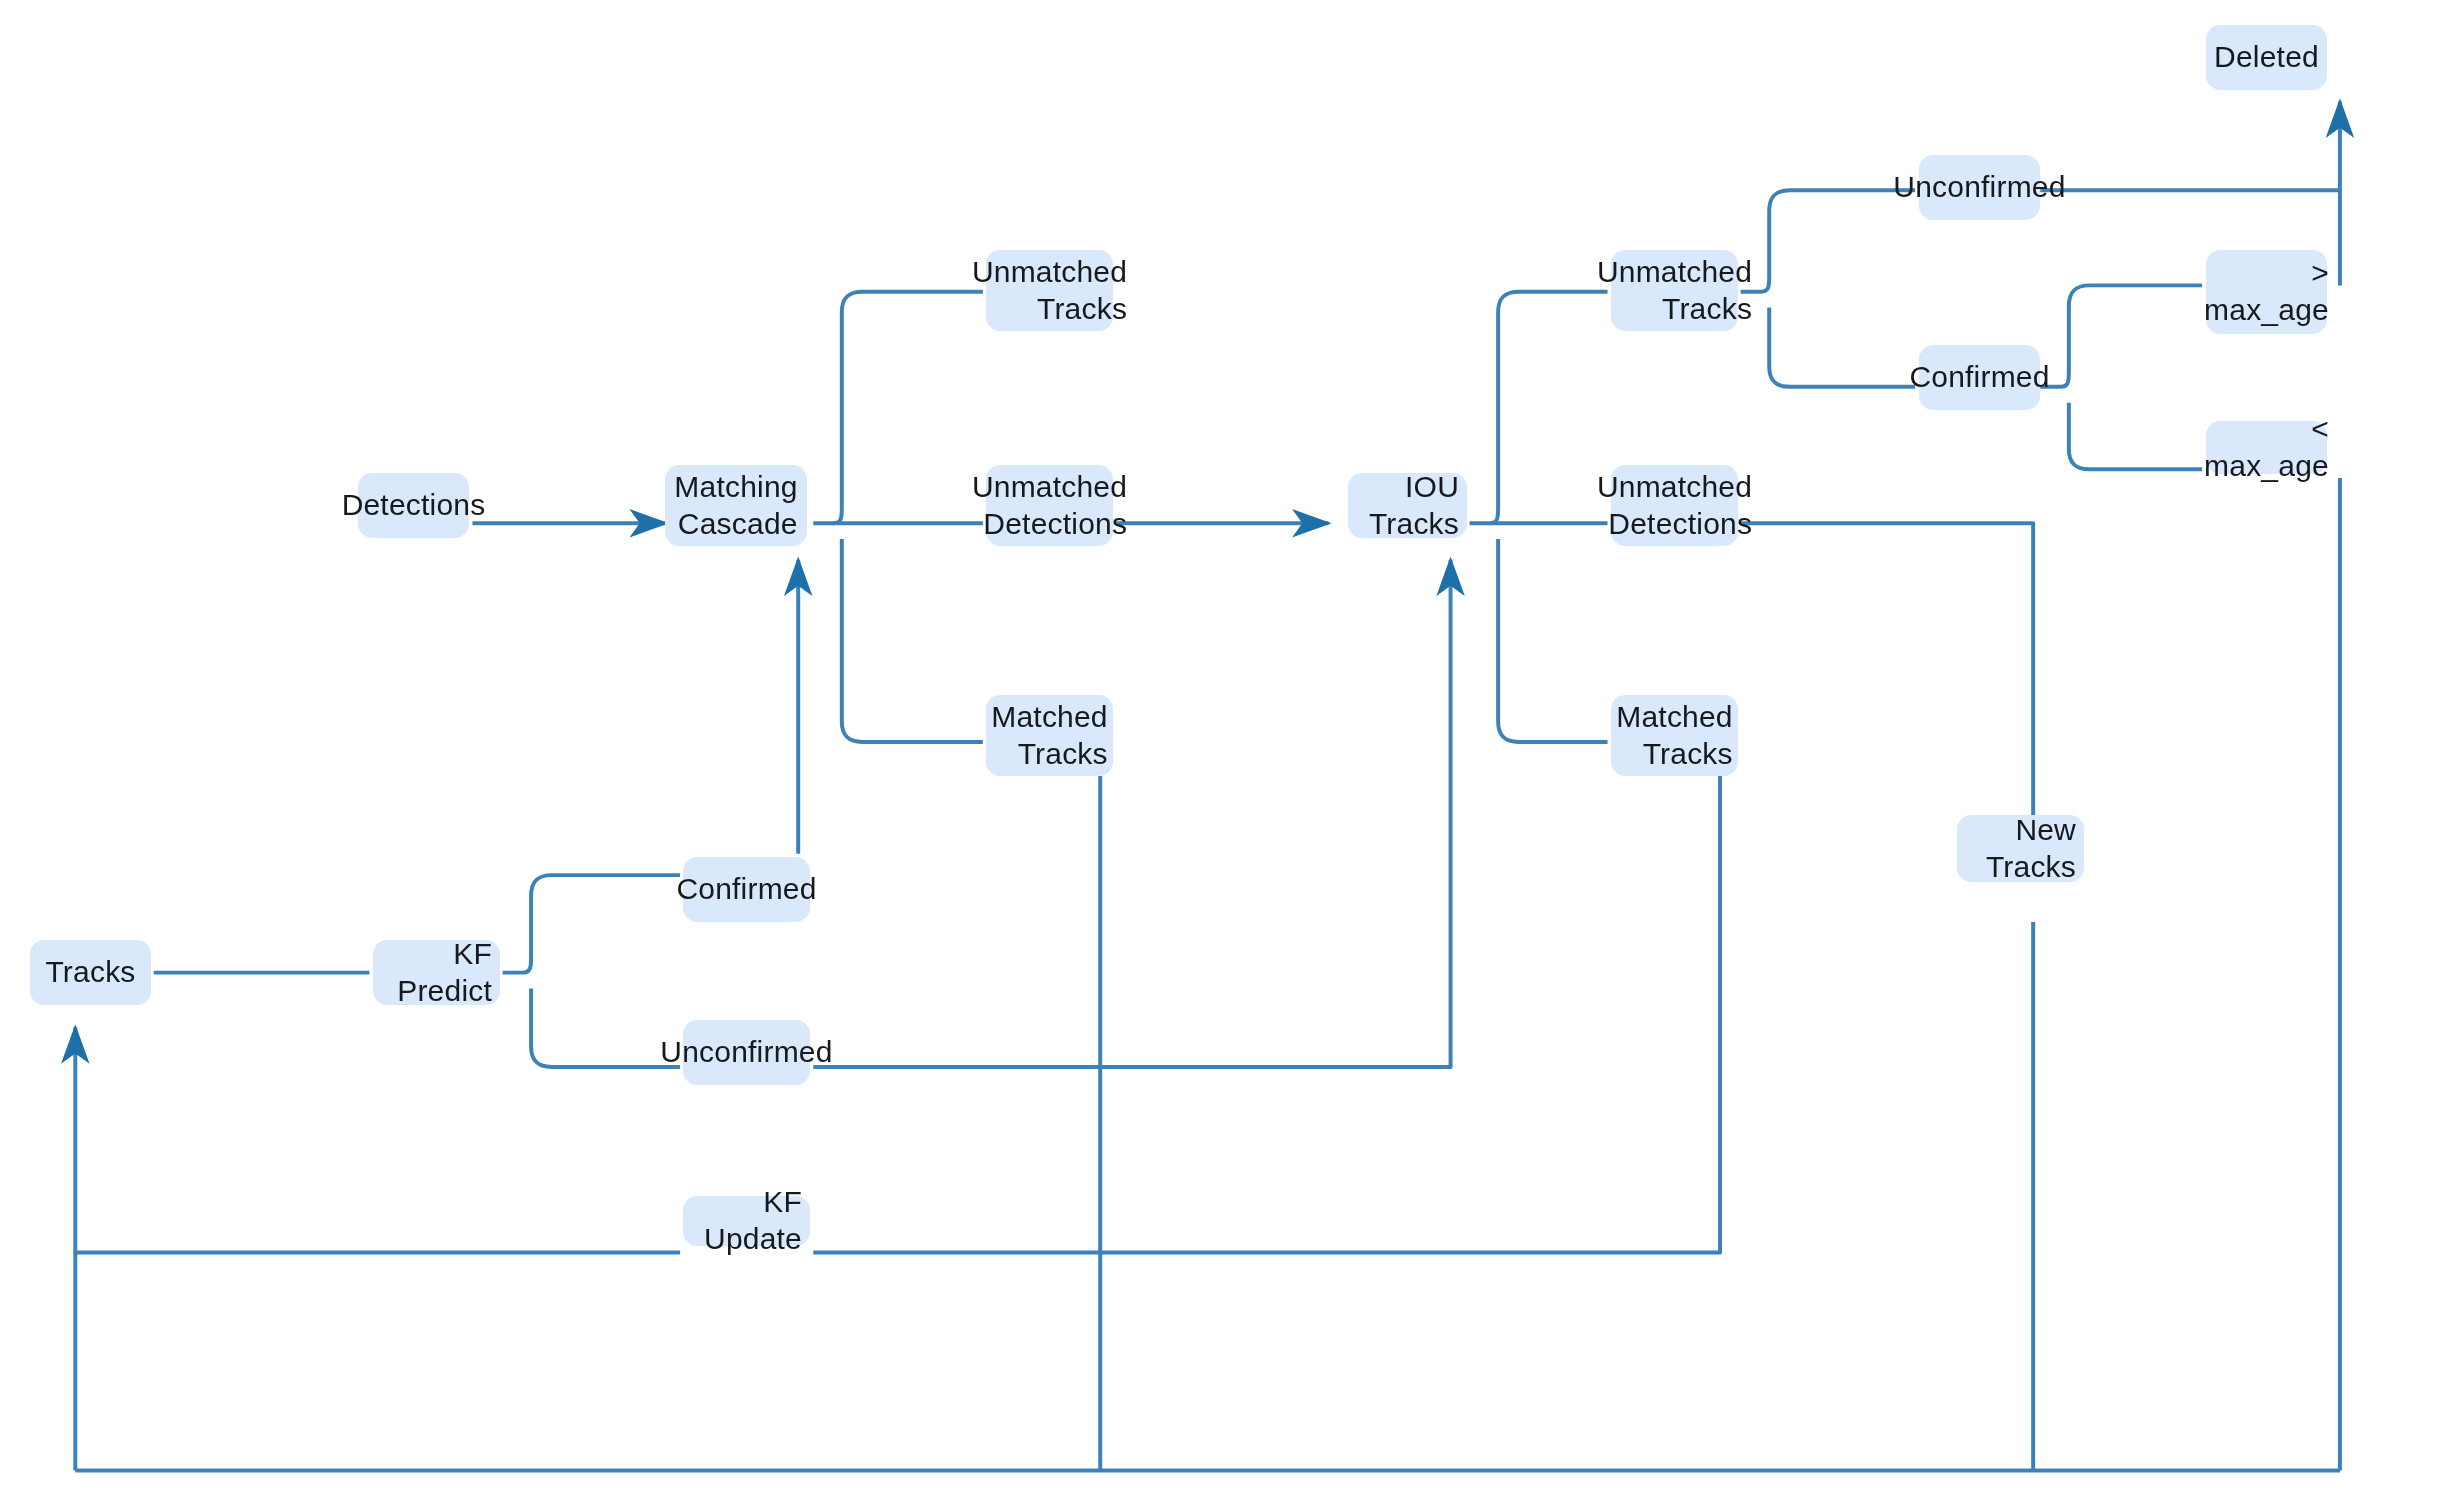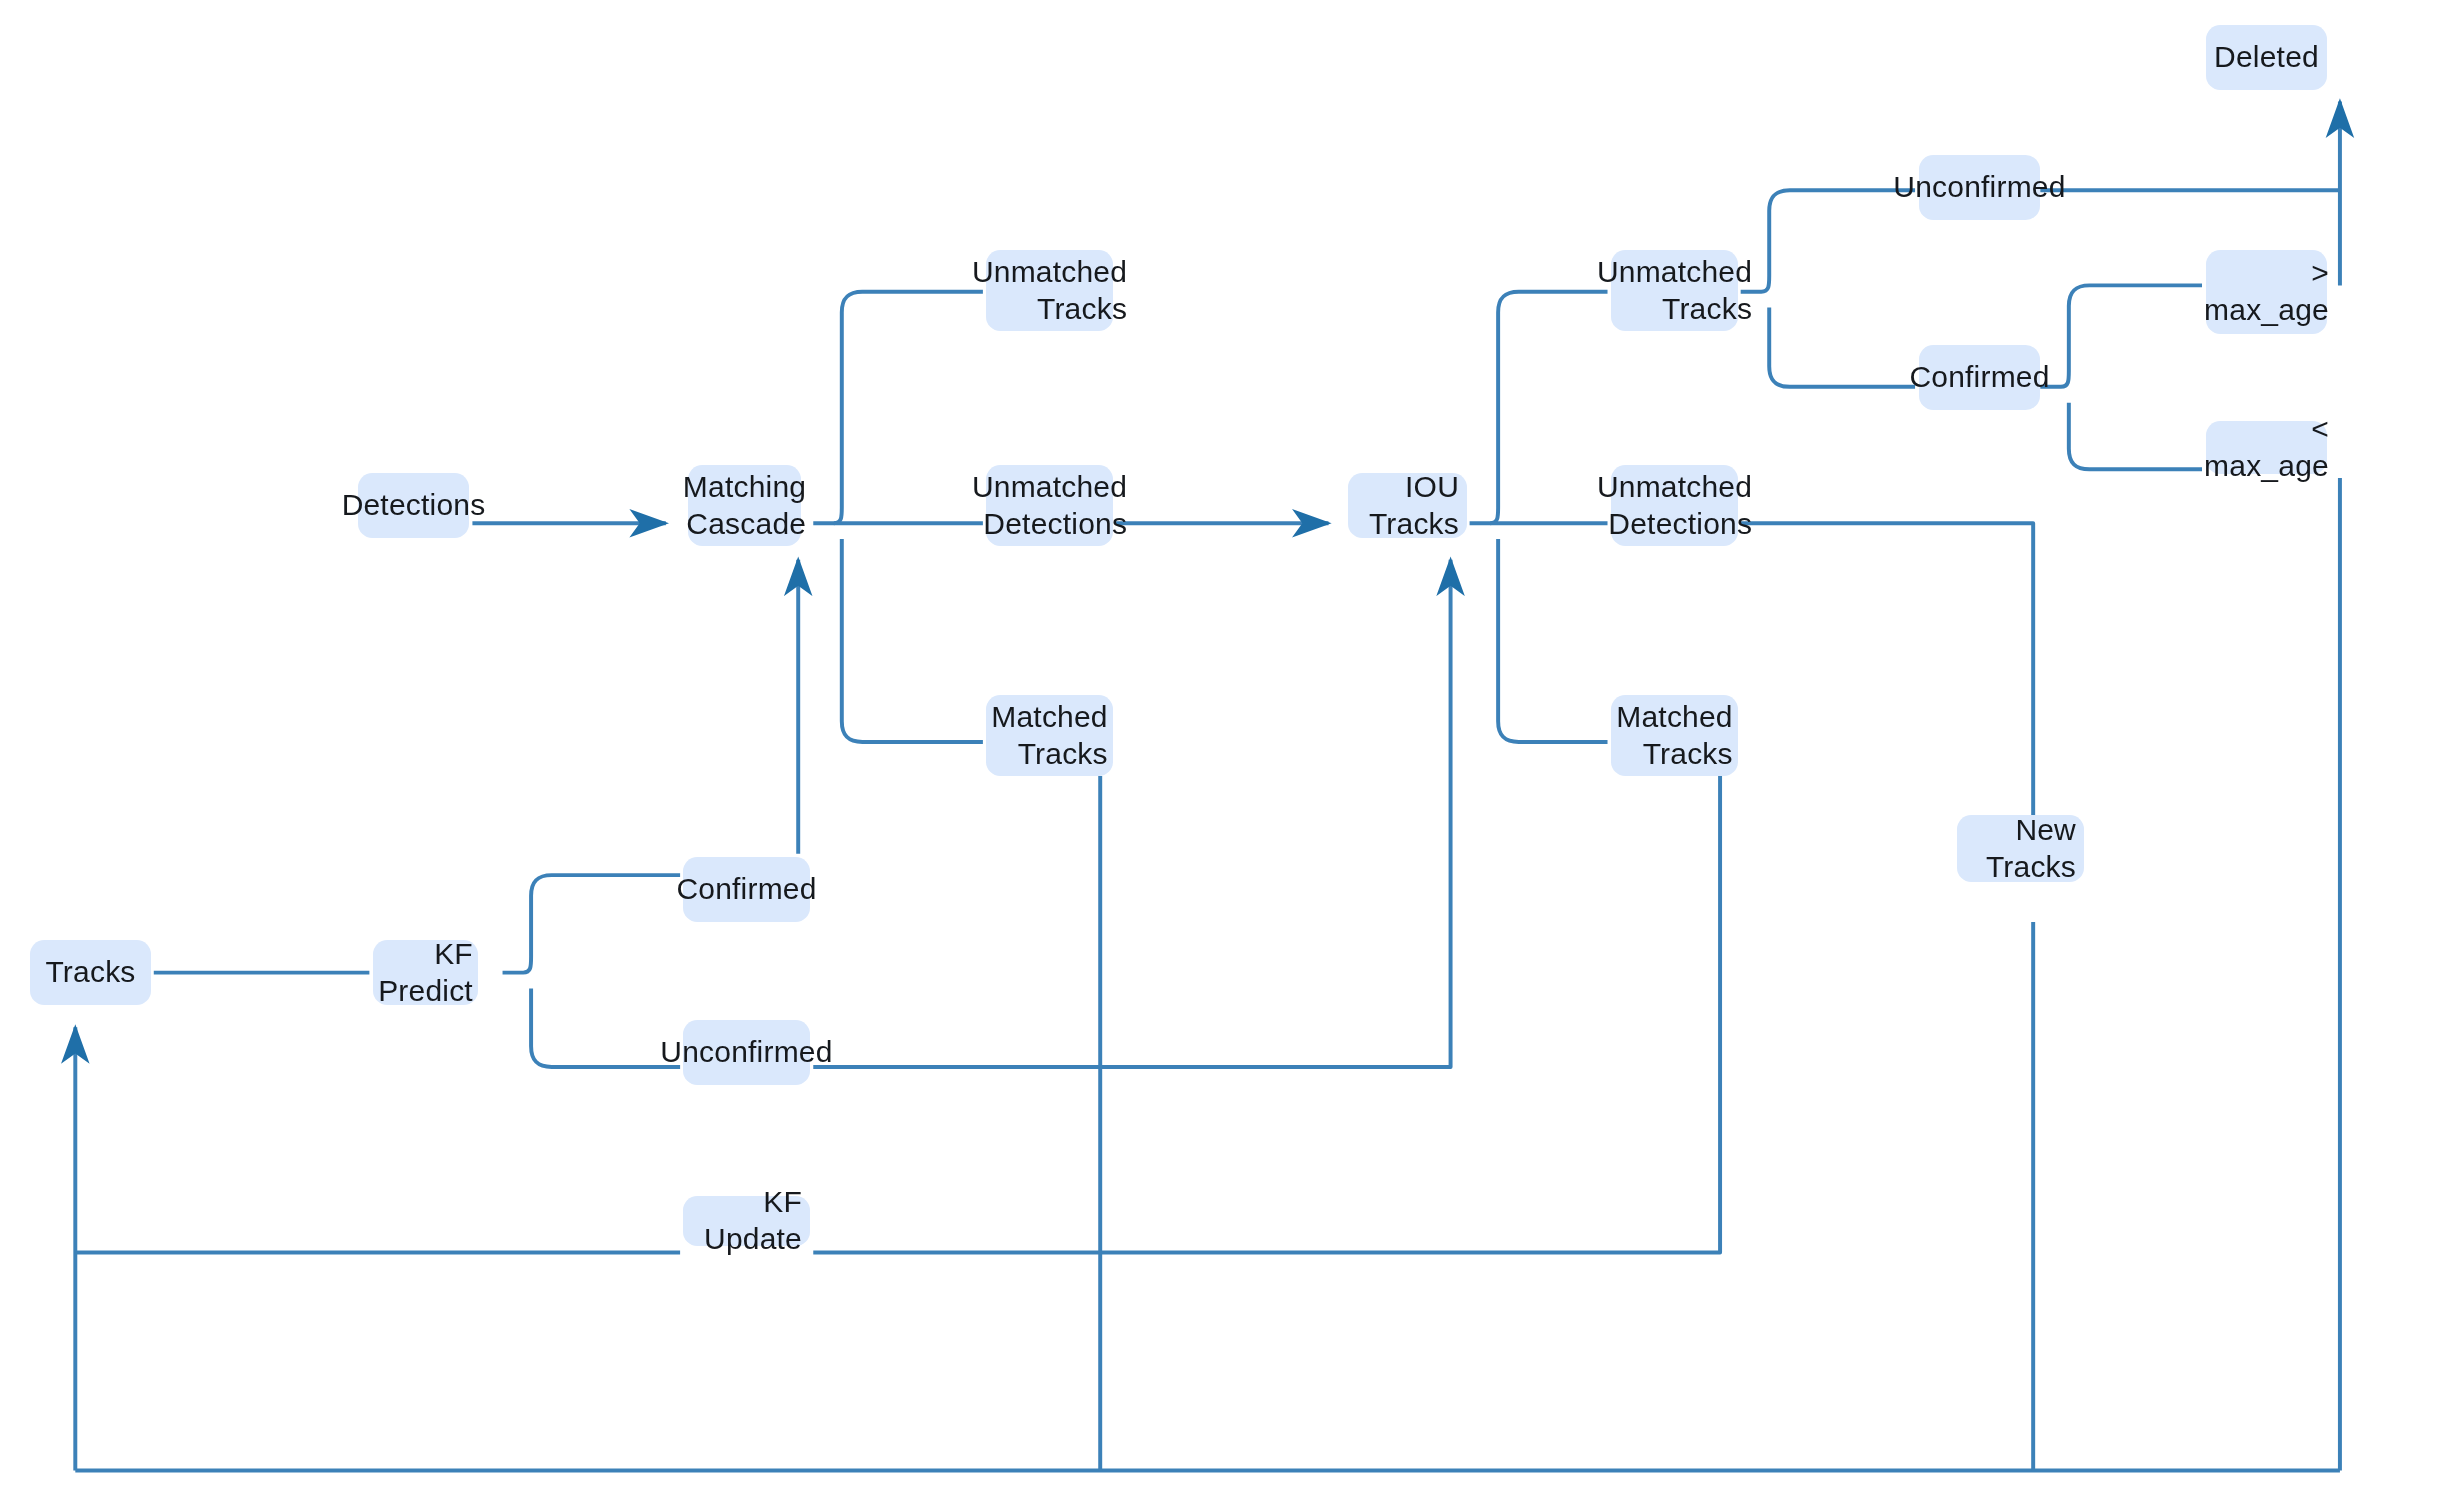--- a/index.html
+++ b/index.html
@@ -99,39 +99,39 @@
       <path d="M 670 1247 L 670 1320 C 670 1338, 678 1346, 696 1346 L 858 1346"></path>
 
       <path d="M 1007 1077 L 1007 706" marker-end="url(#arrowhead)"></path>
 
       <path d="M 1026 1346 L 1830 1346 L 1830 706" marker-end="url(#arrowhead)"></path>
 
     </g>
   </svg>
 
   <div class="node" style="left:358px;top:473px;width:111px;height:65px;">Detections</div>
-  <div class="node" style="left:688px;top:465px;width:113px;height:81px;">Matching
+  <div class="node" style="left:665px;top:465px;width:142px;height:81px;">Matching
 Cascade</div>
   <div class="node" style="left:986px;top:250px;width:127px;height:81px;">Unmatched
 Tracks</div>
   <div class="node" style="left:986px;top:465px;width:127px;height:81px;">Unmatched
 Detections</div>
   <div class="node" style="left:986px;top:695px;width:127px;height:81px;">Matched Tracks</div>
   <div class="node" style="left:1348px;top:473px;width:119px;height:65px;">IOU Tracks</div>
   <div class="node" style="left:1611px;top:250px;width:127px;height:81px;">Unmatched
 Tracks</div>
   <div class="node" style="left:1611px;top:465px;width:127px;height:81px;">Unmatched
 Detections</div>
   <div class="node" style="left:1611px;top:695px;width:127px;height:81px;">Matched Tracks</div>
   <div class="node" style="left:1919px;top:155px;width:121px;height:65px;">Unconfirmed</div>
   <div class="node" style="left:1919px;top:345px;width:121px;height:65px;">Confirmed</div>
   <div class="node" style="left:2206px;top:250px;width:121px;height:84px;">&gt; max_age</div>
   <div class="node" style="left:2206px;top:421px;width:121px;height:53px;">&lt; max_age</div>
   <div class="node" style="left:2206px;top:25px;width:121px;height:65px;">Deleted</div>
   <div class="node" style="left:683px;top:857px;width:127px;height:65px;">Confirmed</div>
   <div class="node" style="left:683px;top:1020px;width:127px;height:65px;">Unconfirmed</div>
-  <div class="node" style="left:373px;top:940px;width:105px;height:65px;">KF Predict</div>
+  <div class="node" style="left:373px;top:940px;width:127px;height:65px;">KF Predict</div>
   <div class="node" style="left:30px;top:940px;width:121px;height:65px;">Tracks</div>
   <div class="node" style="left:683px;top:1196px;width:127px;height:50px;">KF Update</div>
   <div class="node" style="left:1957px;top:815px;width:127px;height:67px;">New Tracks</div>
 
 </div>
 
 
 </body></html>

